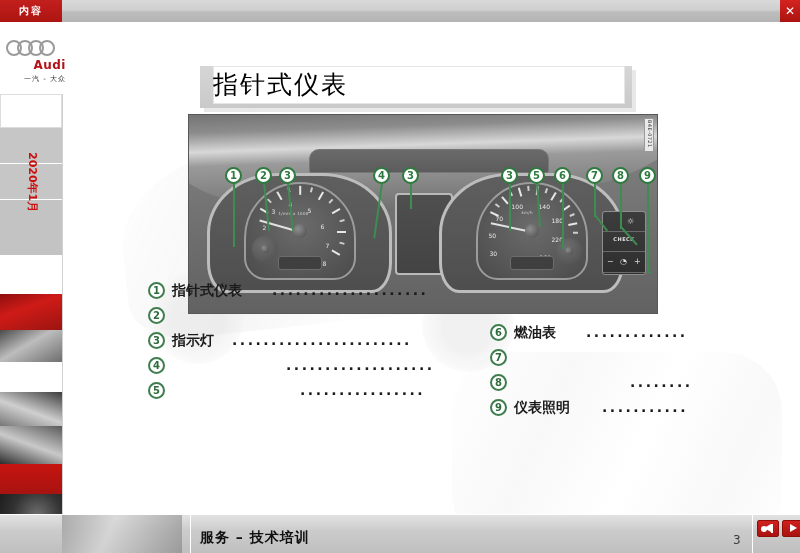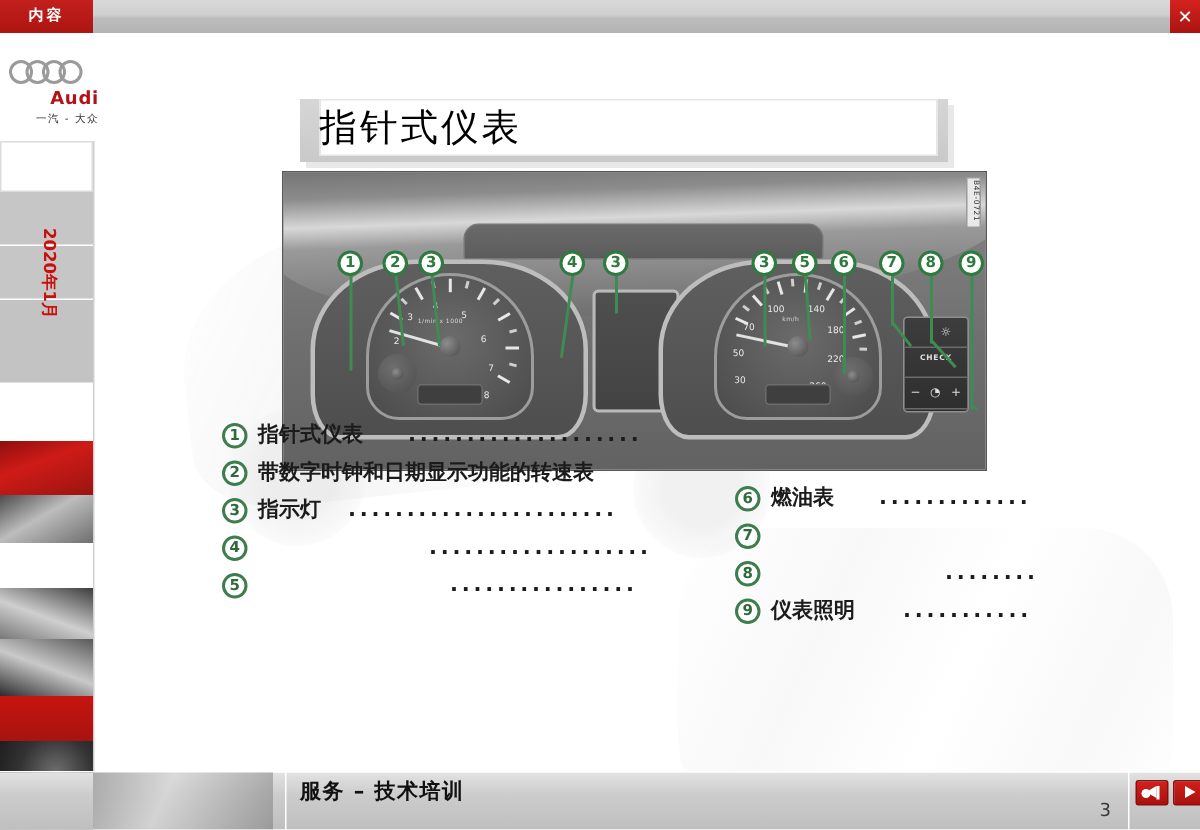--- a/index.html
+++ b/index.html
@@ -145,21 +145,21 @@
     letter-spacing:2.5px;font-weight:bold;}
   .boxed{border:2px solid #111;padding:0 2px;font-family:"DejaVu Sans","Liberation Sans",sans-serif;
     font-size:13px;letter-spacing:0;}
   
   #bottombar{position:absolute;left:0;bottom:0;width:800px;height:38px;
     background:linear-gradient(to bottom,#e2e2e2 0%,#cccccc 40%,#bfbfbf 100%);
     border-top:1px solid #ffffff;}
   #bottom-tex{position:absolute;left:62px;bottom:0;width:120px;height:38px;
     background:linear-gradient(115deg,#9a9a9a 0%,#d8d8d8 40%,#8e8e8e 100%);opacity:.75;}
   #bottom-rule{position:absolute;left:190px;bottom:0;width:1px;height:38px;background:#ffffff;}
-  #footer-title{position:absolute;left:200px;bottom:16px;font-size:14px;font-weight:bold;color:#111;
+  #footer-title{position:absolute;left:200px;bottom:6px;font-size:14px;font-weight:bold;color:#111;
     letter-spacing:1px;}
   #page-num{position:absolute;left:733px;bottom:6px;font-size:12px;color:#3a3a3a;}
   #nav-sep{position:absolute;left:752px;bottom:0;width:1px;height:38px;background:#ffffff;}
   .navbtn{position:absolute;bottom:16px;width:22px;height:17px;border-radius:2px;
     background:linear-gradient(to bottom,#d0201c,#a9120f);border:1px solid #8e0d0b;
     box-sizing:border-box;}
   #nav-prev{left:757px;}
   #nav-next{left:782px;}
   .navbtn .tri{position:absolute;top:3px;width:0;height:0;}
   #nav-prev .tri{left:6px;border-top:4.5px solid transparent;border-bottom:4.5px solid transparent;
@@ -402,21 +402,20 @@
   <div id="legend">
 
     <div class="leg-col" id="leg-left">
       <div class="leg-row">
         <span class="leg-num">1</span>
         <span class="leg-text">指针式仪表</span>
         <span class="leg-dots" style="left:124px">....................</span>
       </div>
       <div class="leg-row">
         <span class="leg-num">2</span>
-        <span class="leg-text">带数字时钟和日期显示功能的转速表</span>
         <span class="leg-dots" style="left:292px"></span>
       </div>
       <div class="leg-row">
         <span class="leg-num">3</span>
         <span class="leg-text">指示灯</span>
         <span class="leg-dots" style="left:84px">.......................</span>
       </div>
       <div class="leg-row">
         <span class="leg-num">4</span>
         <span class="leg-dots" style="left:138px">...................</span>

